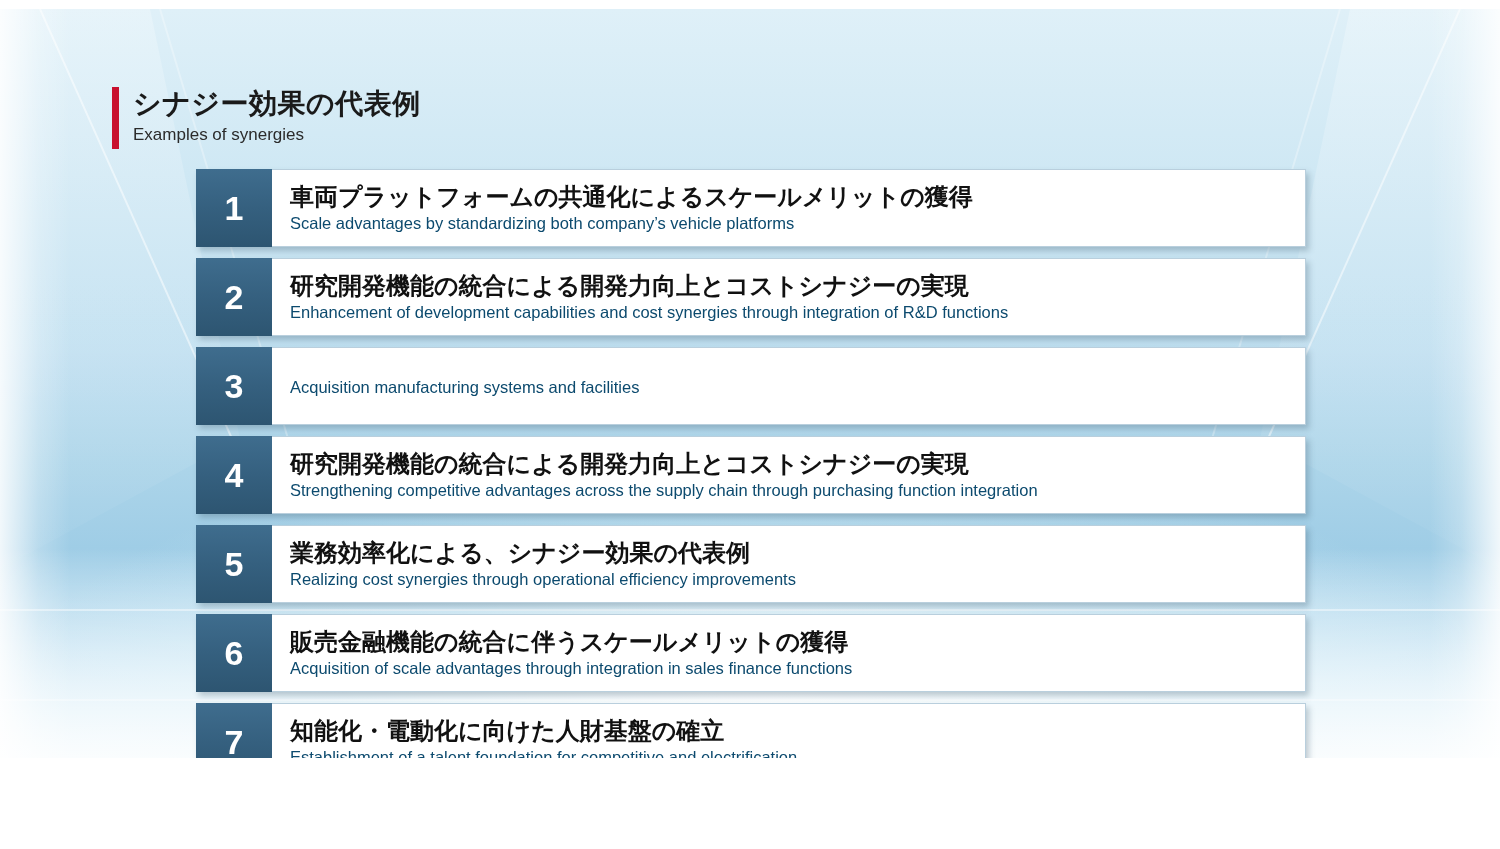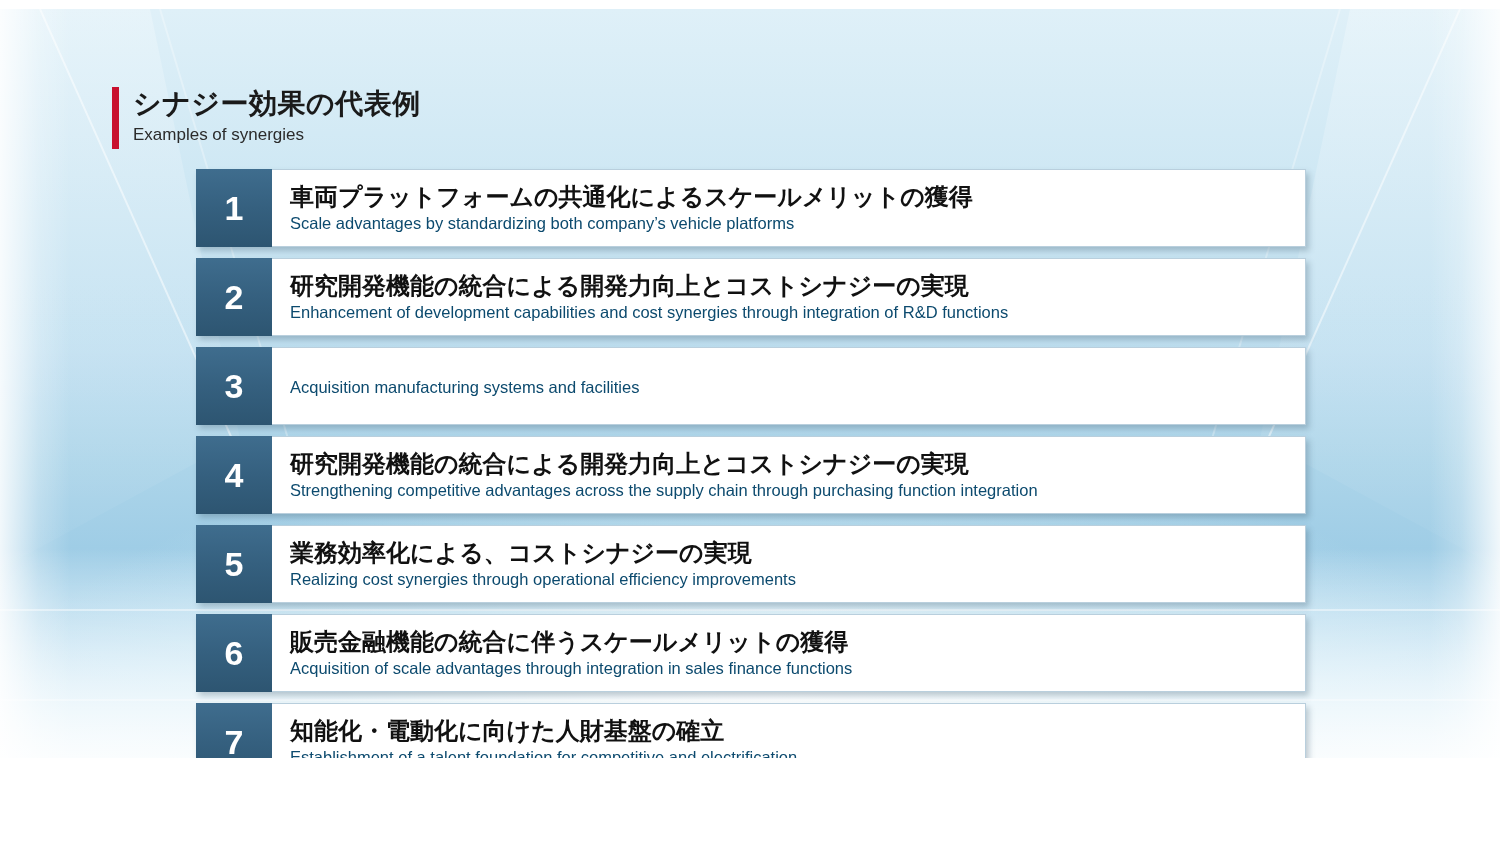--- a/index.html
+++ b/index.html
@@ -205,21 +205,21 @@
       <div class="row-num">4</div>
       <div class="row-body">
         <div class="row-ja">研究開発機能の統合による開発力向上とコストシナジーの実現</div>
         <div class="row-en">Strengthening competitive advantages across the supply chain through purchasing function integration</div>
       </div>
     </div>
 
     <div class="synergy-row">
       <div class="row-num">5</div>
       <div class="row-body">
-        <div class="row-ja">業務効率化による、コストシナジーの実現</div>
+        <div class="row-ja">業務効率化による、シナジー効果の代表例</div>
         <div class="row-en">Realizing cost synergies through operational efficiency improvements</div>
       </div>
     </div>
 
     <div class="synergy-row">
       <div class="row-num">6</div>
       <div class="row-body">
         <div class="row-ja">販売金融機能の統合に伴うスケールメリットの獲得</div>
         <div class="row-en">Acquisition of scale advantages through integration in sales finance functions</div>
       </div>

